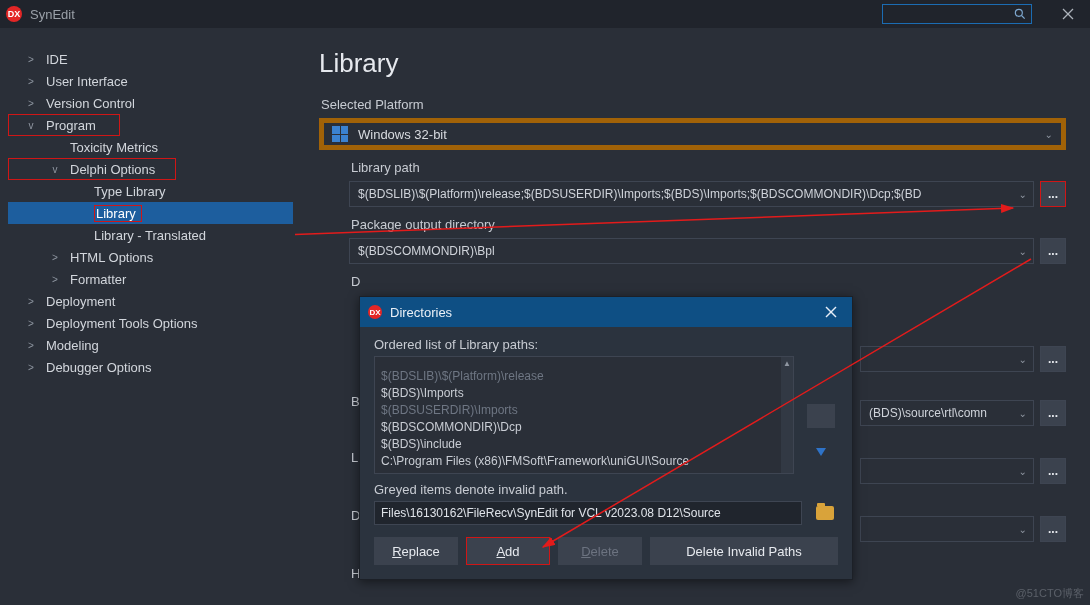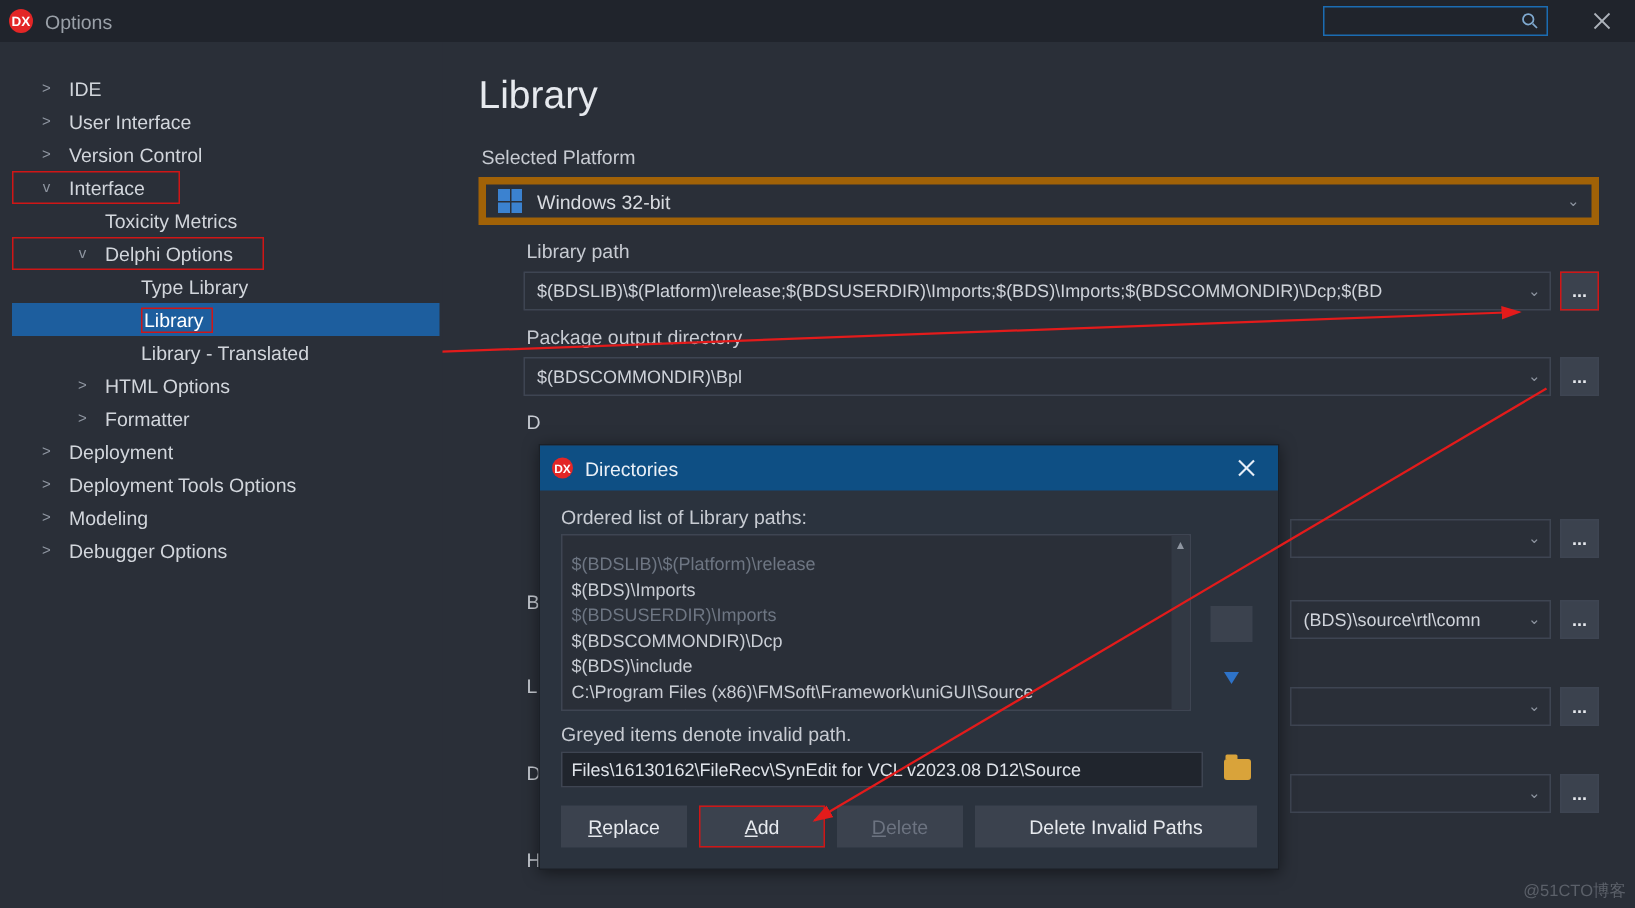--- a/index.html
+++ b/index.html
@@ -81,21 +81,21 @@
   .ghost-rt { position:absolute; right:24px; display:flex; gap:6px; align-items:center; }
   .short-input { width:174px; }
 
   .watermark { position:absolute; bottom:4px; right:6px; font-size:11px; color:#5b6069; z-index:5; }
 </style>
 </head>
 <body>
 
 <div class="titlebar">
   <div class="dx-logo">DX</div>
-  <div class="title">Options</div>
+  <div class="title">SynEdit</div>
   <div class="spacer"></div>
   <div class="search-box" placeholder="">
     <svg viewBox="0 0 24 24" fill="none" stroke="#7fa9d0" stroke-width="2">
         <circle cx="10" cy="10" r="6"></circle>
         <line x1="15" y1="15" x2="20" y2="20"></line>
       </svg>
   </div>
   <div class="close-btn">
     <svg viewBox="0 0 12 12" stroke="#adb3bb" stroke-width="1.2">
         <line x1="1" y1="1" x2="11" y2="11"></line>
@@ -115,21 +115,21 @@
       <li class="lvl1">
           <span class="exp">&gt;</span>
           <span>User Interface</span>
         </li>
       <li class="lvl1">
           <span class="exp">&gt;</span>
           <span>Version Control</span>
         </li>
       <li class="lvl1 redbox" style="width:112px">
           <span class="exp">v</span>
-          <span>Interface</span>
+          <span>Program</span>
         </li>
       <li class="lvl2">
           <span class="exp"></span>
           <span>Toxicity Metrics</span>
         </li>
       <li class="lvl2 redbox" style="width:168px">
           <span class="exp">v</span>
           <span>Delphi Options</span>
         </li>
       <li class="lvl3">

